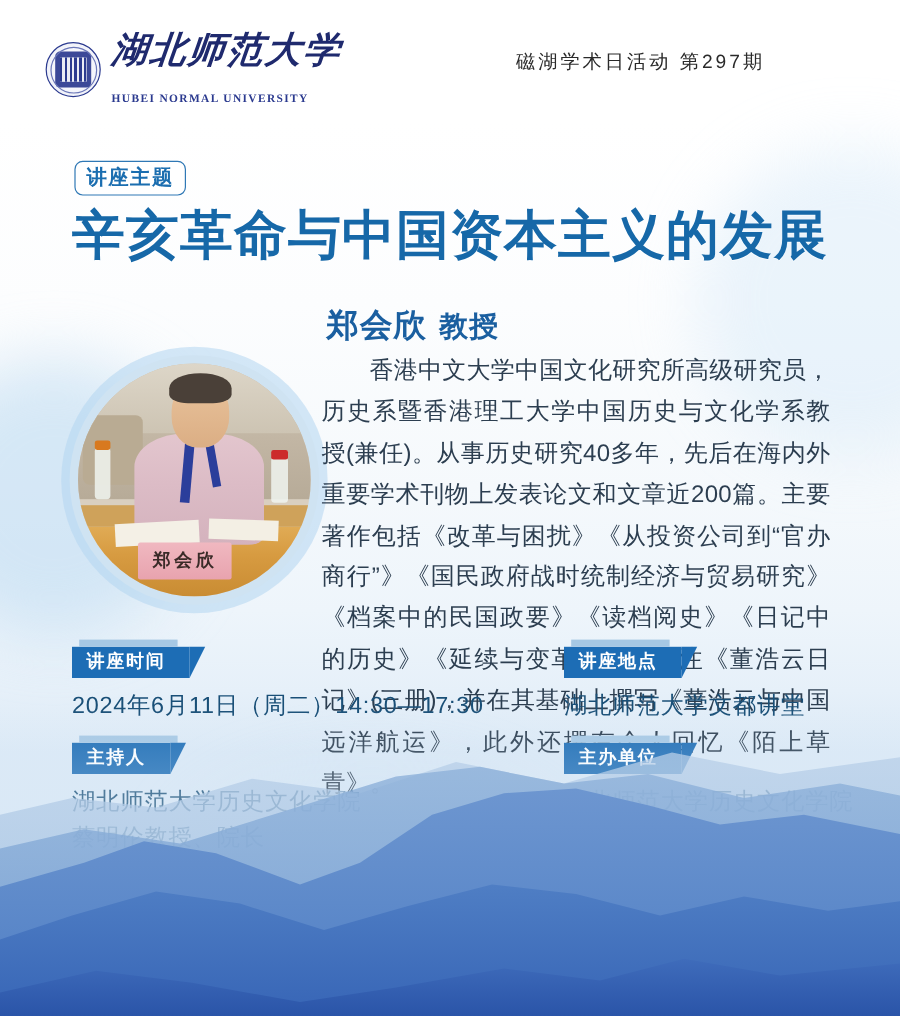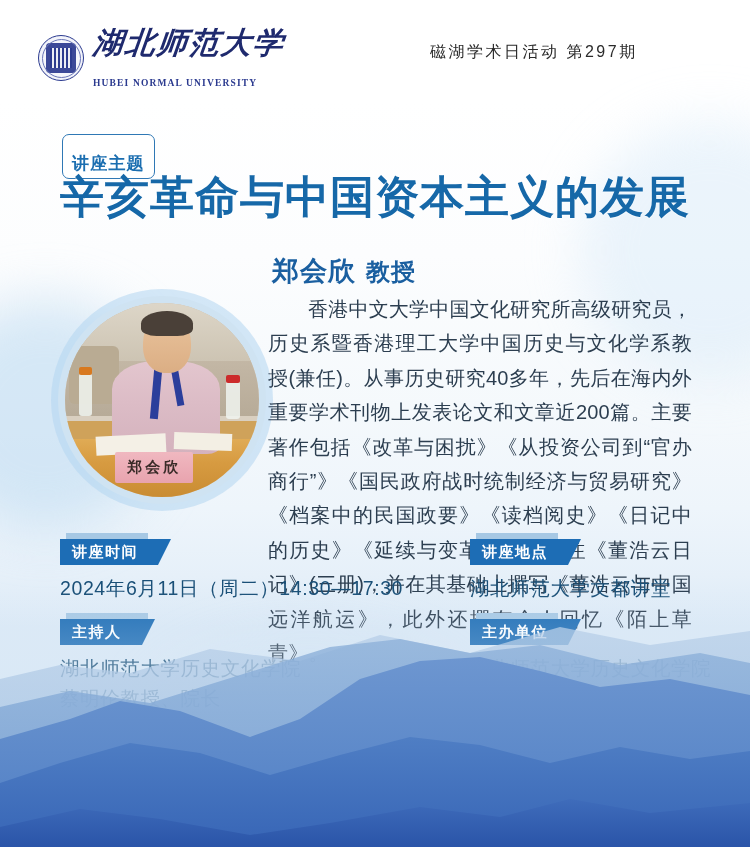--- a/index.html
+++ b/index.html
@@ -69,21 +69,21 @@
   .issue{
     position:absolute;left:430px;top:42px;
     font-size:16px;font-weight:400;color:#2a2a2a;letter-spacing:2.5px;
     white-space:nowrap;
   }
 
   
   .topic-badge{
     position:absolute;left:62px;top:134px;
     border:1.6px solid #2f78b5;border-radius:7px;
-    padding:20px 9px 4px;
+    padding:4px 9px 4px;
     font-size:17px;font-weight:700;color:#1b6eb0;letter-spacing:1.2px;
     background:rgba(255,255,255,.6);
     line-height:1.1;
   }
   .main-title{
     position:absolute;left:60px;top:172px;
     font-size:44px;font-weight:700;color:#1668a8;
     letter-spacing:1px;white-space:nowrap;line-height:1.15;
     text-shadow:0 1px 0 rgba(255,255,255,.6);
   }

